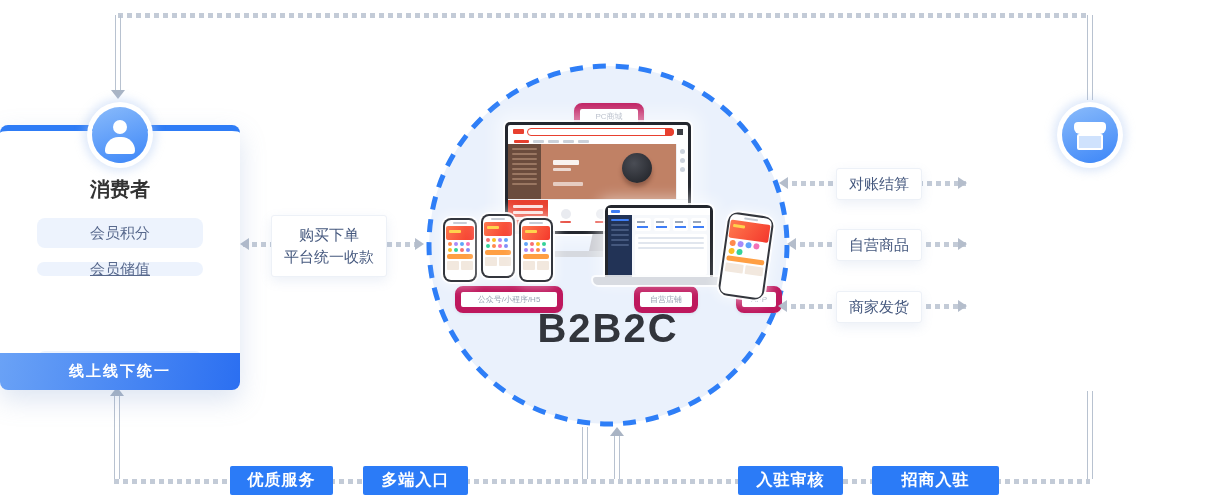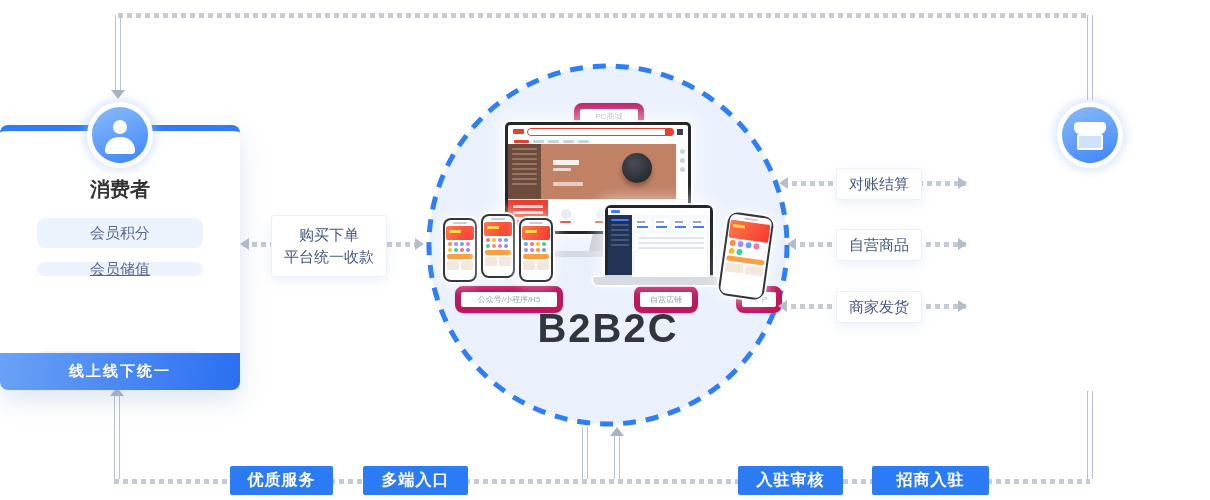--- a/index.html
+++ b/index.html
@@ -355,21 +355,21 @@
   <div class="vline" style="left:114px;top:396px;height:83px;"></div>
   <div class="arr up" style="left:110px;top:387px;"></div>
   <div class="vline" style="left:582px;top:427px;height:52px;"></div>
   <div class="vline" style="left:614px;top:436px;height:43px;"></div>
   <div class="arr up" style="left:610px;top:427px;"></div>
   <div class="vline" style="left:1087px;top:391px;height:88px;"></div>
 
   <div class="blue-btn" style="left:363px;top:466px;width:105px;height:29px;">多端入口</div>
   <div class="blue-btn" style="left:230px;top:466px;width:103px;height:29px;">优质服务</div>
   <div class="blue-btn" style="left:738px;top:466px;width:105px;height:29px;">入驻审核</div>
-  <div class="blue-btn" style="left:872px;top:466px;width:117px;height:29px;text-align:right;">招商入驻</div>
+  <div class="blue-btn" style="left:872px;top:466px;width:127px;height:29px;text-align:right;">招商入驻</div>
 
   <div class="dash-h" style="left:243px;top:242px;width:180px;"></div>
   <div class="arr left" style="left:240px;top:238px;"></div>
   <div class="arr right" style="left:415px;top:238px;"></div>
   <div class="flow-card" style="left:271px;top:215px;width:114px;height:60px;">
     <span class="label-text">购买下单</span>
     <span class="label-text">平台统一收款</span>
   </div>
 
   <div class="dash-h" style="left:783px;top:181px;width:183px;"></div>

